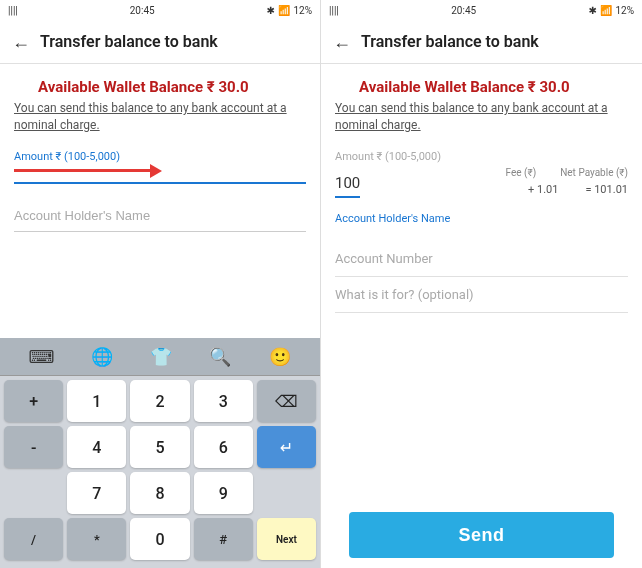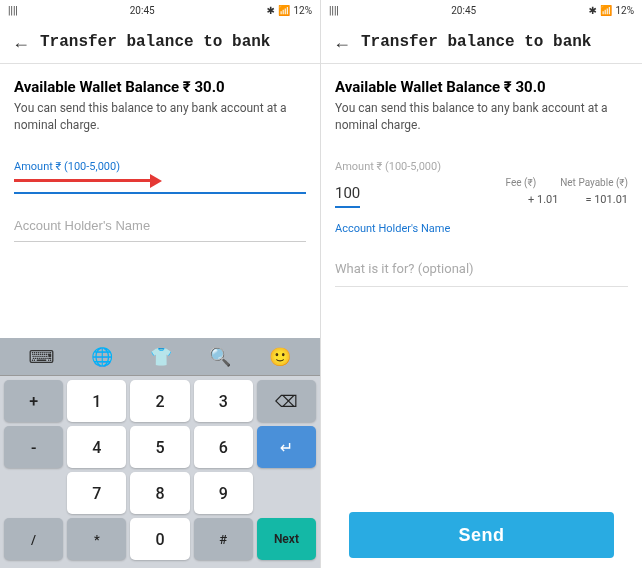--- a/index.html
+++ b/index.html
@@ -48,40 +48,41 @@
     .app-bar-back {
       font-size: 18px;
       margin-right: 10px;
       color: #333;
       cursor: pointer;
     }
     .app-bar-title {
       font-size: 16px;
       font-weight: 600;
       color: #222;
-      font-family: Liberation Mono, monospace;
     }
 
     
     .content {
       flex: 1;
       padding: 14px 14px 0 14px;
       overflow: hidden;
     }
     .balance-title {
       font-size: 15px;
       font-weight: 700;
-      color: #000000;
+      color: #b91c1c;
       margin-bottom: 4px;
+      margin-left: 24px;
     }
     .balance-desc {
       font-size: 12px;
       color: #555;
-      margin-bottom: 26px;
+      margin-bottom: 16px;
       line-height: 1.4;
+      text-decoration: underline;
     }
     .input-group {
       margin-bottom: 16px;
       position: relative;
     }
     .input-label {
       font-size: 11px;
       color: #1976d2;
       margin-bottom: 2px;
     }
@@ -163,22 +164,22 @@
     .kb-key.dark {
       background: #adb5bd;
       color: #222;
     }
     .kb-key.special {
       background: #adb5bd;
       font-size: 13px;
       color: #222;
     }
     .kb-key.next-key {
-      background: #14b8a6;
-      font-size: 12px;
+      background: #fef9c3;
+      font-size: 10px;
       font-weight: 600;
     }
     .kb-key.backspace {
       background: #adb5bd;
     }
     .kb-key.return-key {
       background: #4a90d9;
       color: #fff;
     }
 
@@ -401,20 +402,23 @@
             <span>= 101.01</span>
           </div>
         </div>
       </div>
     </div>
 
     <div style="margin-bottom: 14px;">
       <div class="account-holder-label">Account Holder's Name</div>
     </div>
 
+    <div class="field-row">
+      <span class="field-placeholder">Account Number</span>
+    </div>
 
 
     <div class="field-row">
       <span class="field-placeholder">What is it for? (optional)</span>
     </div>
 
     <div class="send-button-container">
       <button class="send-button">Send</button>
     </div>
   </div>

